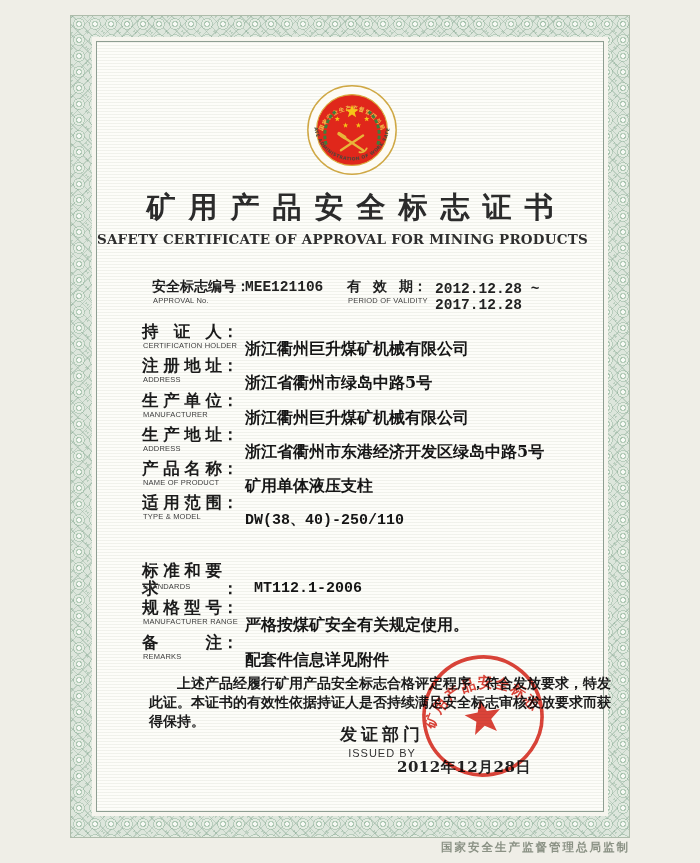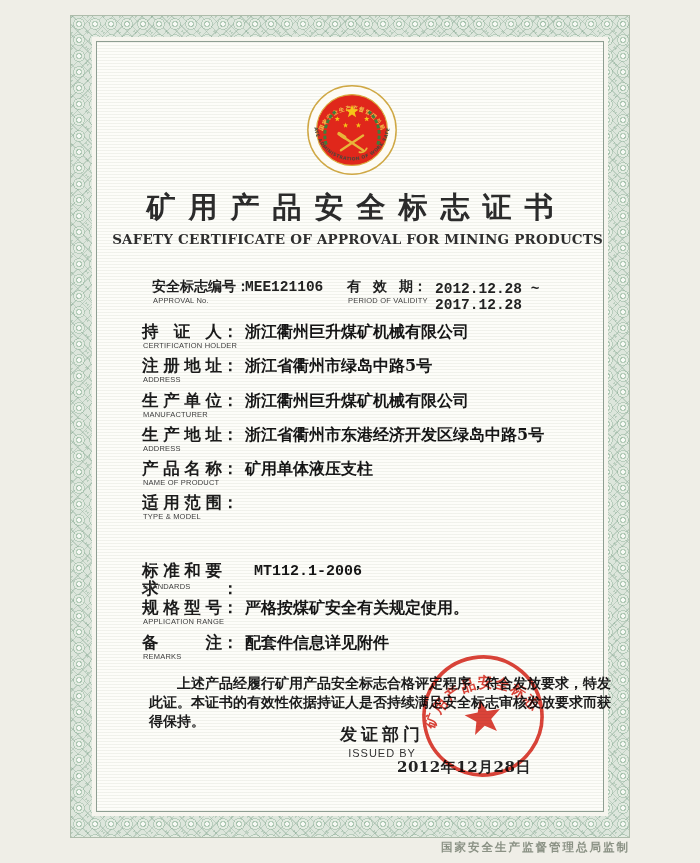--- a/index.html
+++ b/index.html
@@ -33,39 +33,39 @@
 
   .emblem { position:absolute; left:209px; top:42px; width:92px; height:92px; }
 
   .title-cn {
     position:absolute; left:0; right:0; top:146px; text-align:center;
     font-family:Liberation Serif, serif;
     font-size:29px; font-weight:700; color:#2b2b2b; letter-spacing:13px; text-indent:13px;
     white-space:nowrap;
   }
   .title-en {
-    position:absolute; left:0; right:0; top:189px; text-align:right;
+    position:absolute; left:0; right:0; top:189px; text-align:left;
     font-family:"DejaVu Serif","Liberation Serif",serif;
     font-size:13.5px; font-weight:700; color:#2e2e2e; letter-spacing:.2px; white-space:nowrap;
   }
 
   .hdr-row { position:absolute; left:55px; top:236px; width:440px; height:34px; font-size:14px; color:#1e1e1e; }
   .hdr-label { font-family:"DejaVu Serif",serif; font-weight:700; }
   .hdr-sub { position:absolute; font-size:7.5px; color:#3c3c3c; letter-spacing:.2px; font-family:"Liberation Sans",sans-serif; }
   .hdr-val { font-family:"Liberation Mono","DejaVu Sans Mono",monospace; font-size:14.5px; font-weight:700; color:#222; }
 
   .row { position:absolute; left:45px; width:460px; height:34px; color:#1b1b1b; }
   .flabel {
     display:inline-block; width:80px;
     text-align:justify; text-align-last:justify;
     font-family:"DejaVu Serif",serif; font-weight:700; font-size:16.5px; line-height:1.1;
   }
   .fcolon { font-family:"DejaVu Serif",serif; font-weight:700; font-size:16.5px; }
   .fsub { position:absolute; left:1px; top:20px; font-size:7.5px; color:#3c3c3c; letter-spacing:.2px; font-family:"Liberation Sans",sans-serif; }
-  .fvalue { position:absolute; left:103px; top:1px; font-size:16px; font-weight:600; color:#151515; font-family:"DejaVu Serif",serif; white-space:nowrap;text-align:right; }
+  .fvalue { position:absolute; left:103px; top:18px; font-size:16px; font-weight:600; color:#151515; font-family:"DejaVu Serif",serif; white-space:nowrap;text-align:right; }
   .fvalue.mono { font-family:"Liberation Mono","DejaVu Sans Mono",monospace; font-weight:700; font-size:15px; }
 
   .declaration {
     position:absolute; left:52px; top:632px; width:462px;
     font-size:14px; line-height:19px; font-weight:600; color:#1c1c1c;
     font-family:"DejaVu Serif",serif; text-indent:2em; text-align:justify;
   }
 
   .issued { position:absolute; left:205px; top:681px; width:160px; text-align:center; color:#1d1d1d; }
   .issued-label { font-size:17px; font-weight:700; letter-spacing:4px; font-family:"DejaVu Serif",serif; }
@@ -160,30 +160,31 @@
           <span class="fvalue">浙江省衢州市东港经济开发区绿岛中路5号</span>
         </div>
         <div class="row" style="top:416px">
           <span class="flabel">产品名称</span><span class="fcolon">：</span>
           <span class="fsub">NAME OF PRODUCT</span>
           <span class="fvalue">矿用单体液压支柱</span>
         </div>
         <div class="row" style="top:450px">
           <span class="flabel">适用范围</span><span class="fcolon">：</span>
           <span class="fsub">TYPE &amp; MODEL</span>
+          <span class="fvalue mono">DW(38、40)-250/110</span>
         </div>
 
         <div class="row" style="top:520px">
           <span class="flabel">标准和要求</span><span class="fcolon">：</span>
           <span class="fsub">STANDARDS</span>
           <span class="fvalue mono" style="left:112px">MT112.1-2006</span>
         </div>
         <div class="row" style="top:555px">
           <span class="flabel">规格型号</span><span class="fcolon">：</span>
-          <span class="fsub">APPLICATION RANGE</span>
+          <span class="fsub">MANUFACTURER RANGE</span>
           <span class="fvalue">严格按煤矿安全有关规定使用。</span>
         </div>
         <div class="row" style="top:590px">
           <span class="flabel">备注</span><span class="fcolon">：</span>
           <span class="fsub">REMARKS</span>
           <span class="fvalue">配套件信息详见附件</span>
         </div>
 
         <div class="declaration">上述产品经履行矿用产品安全标志合格评定程序，符合发放要求，特发此证。本证书的有效性依据持证人是否持续满足安全标志审核发放要求而获得保持。</div>
 

